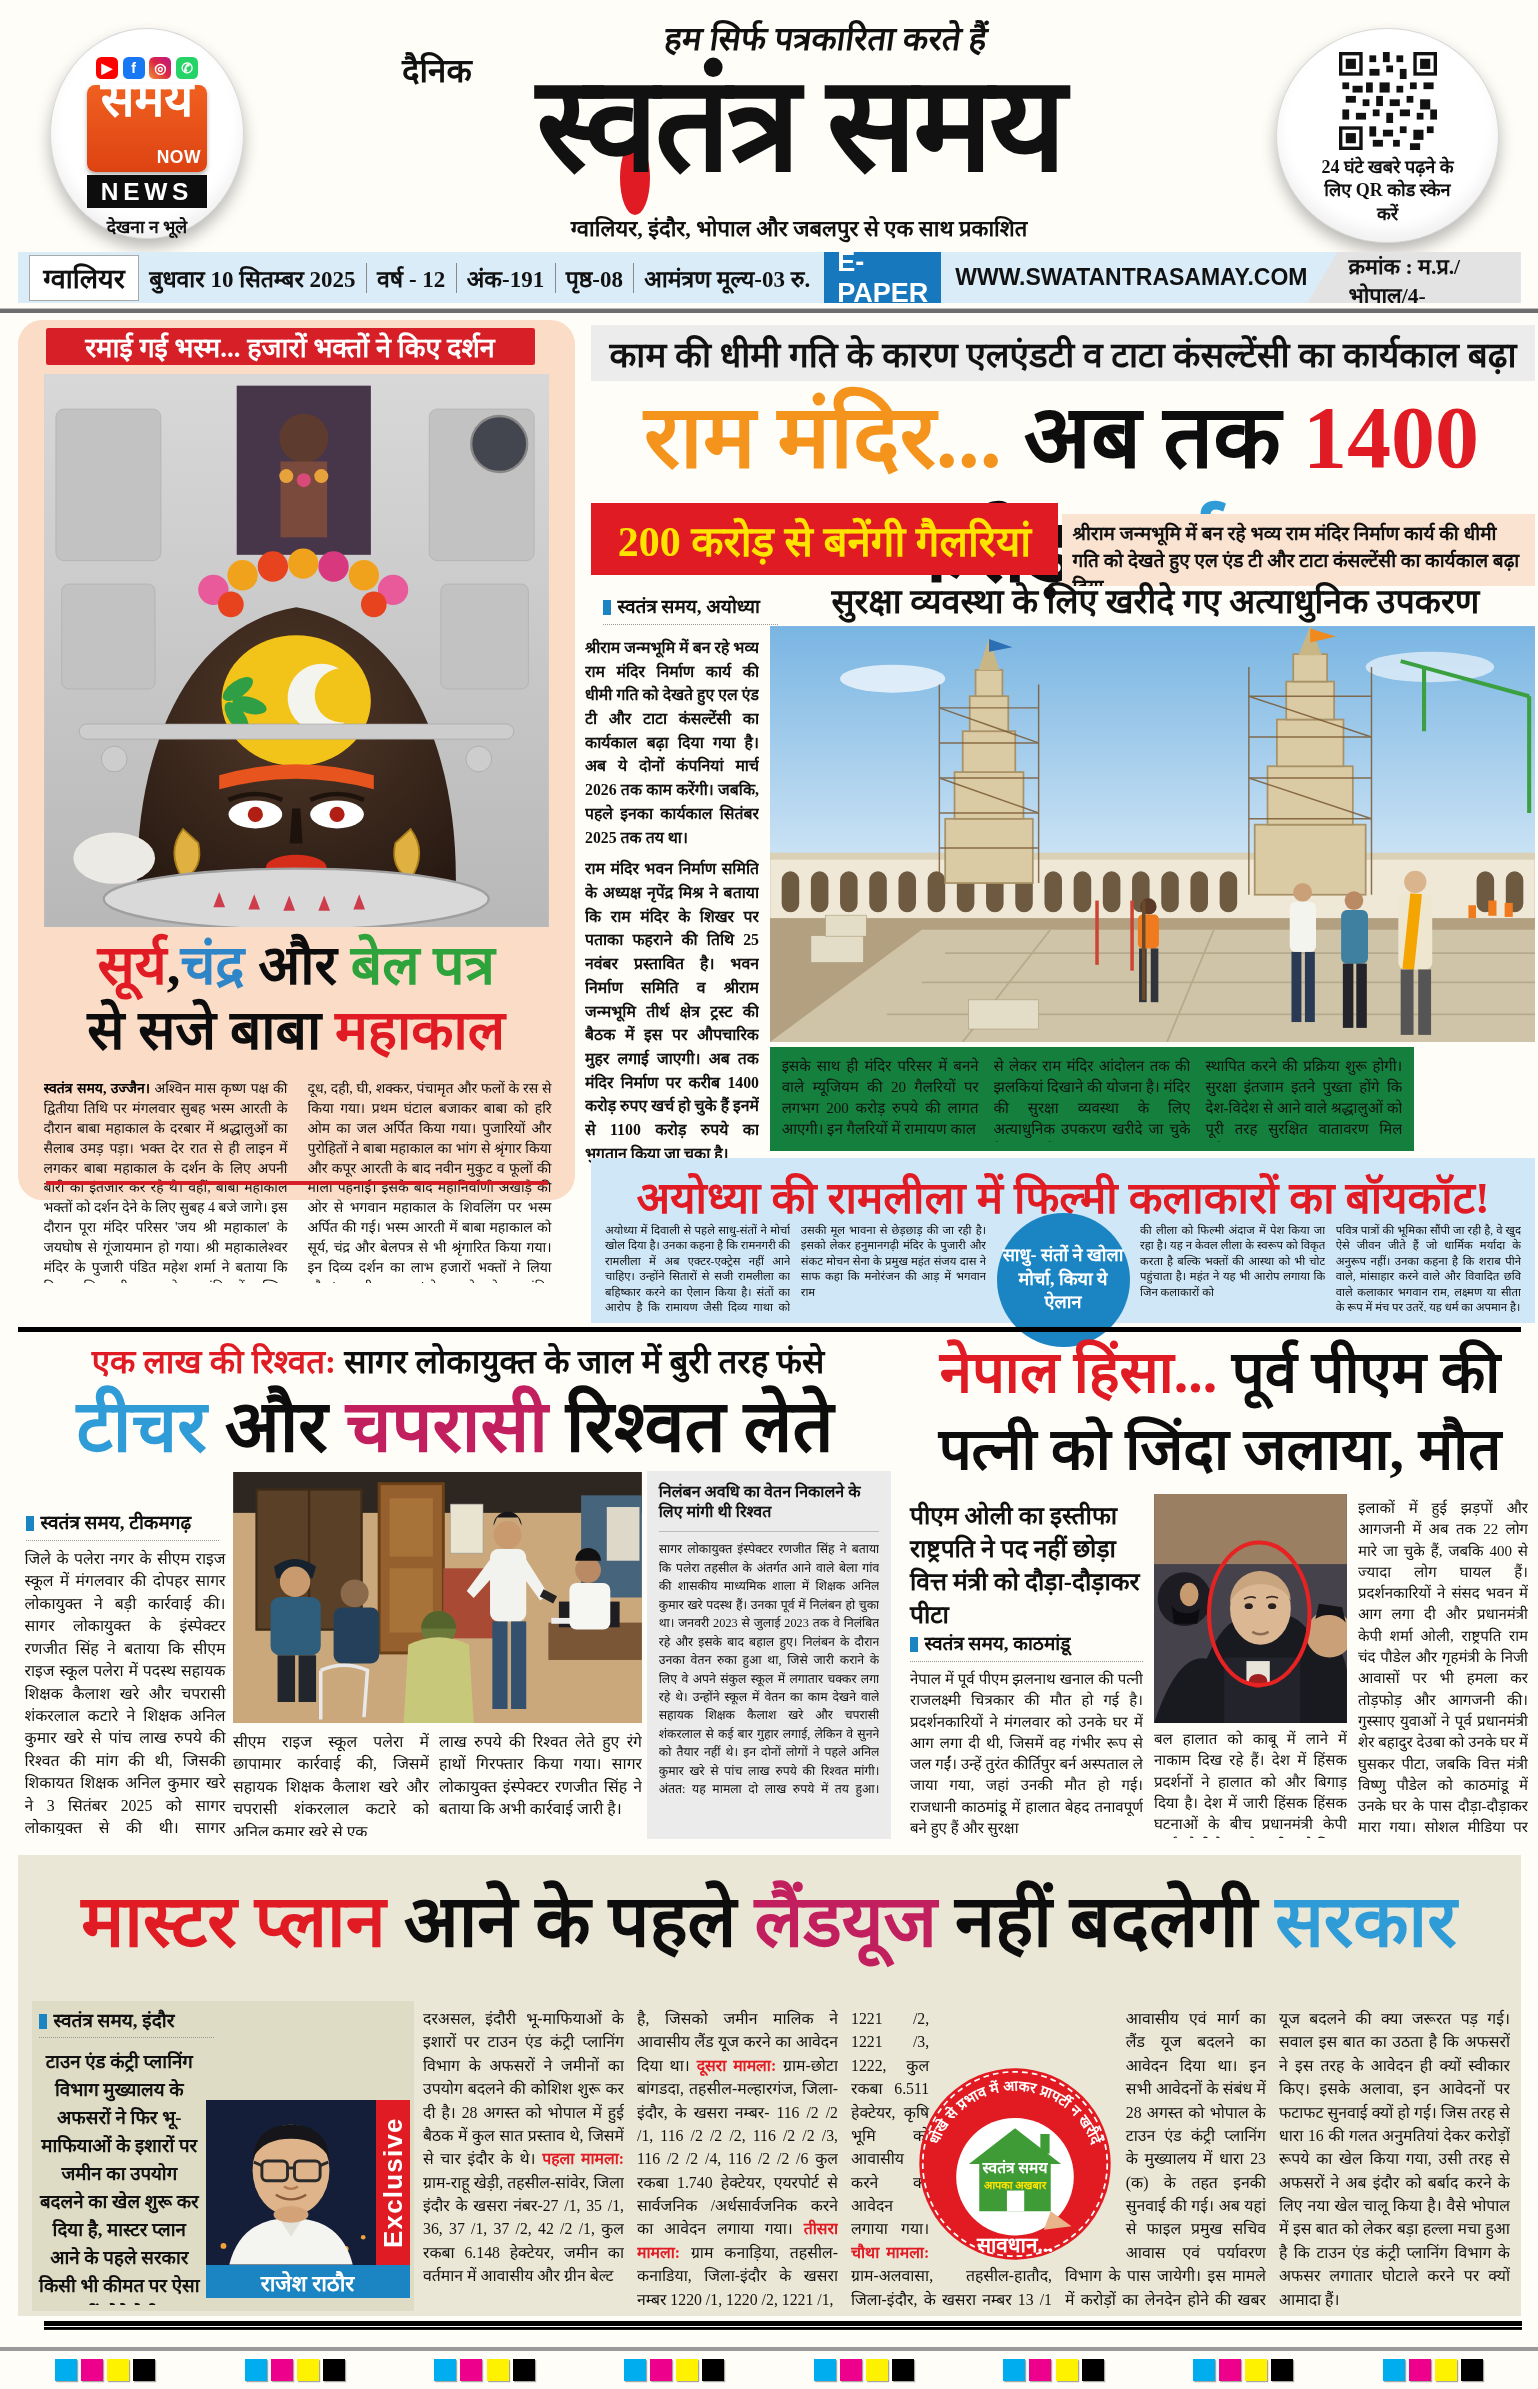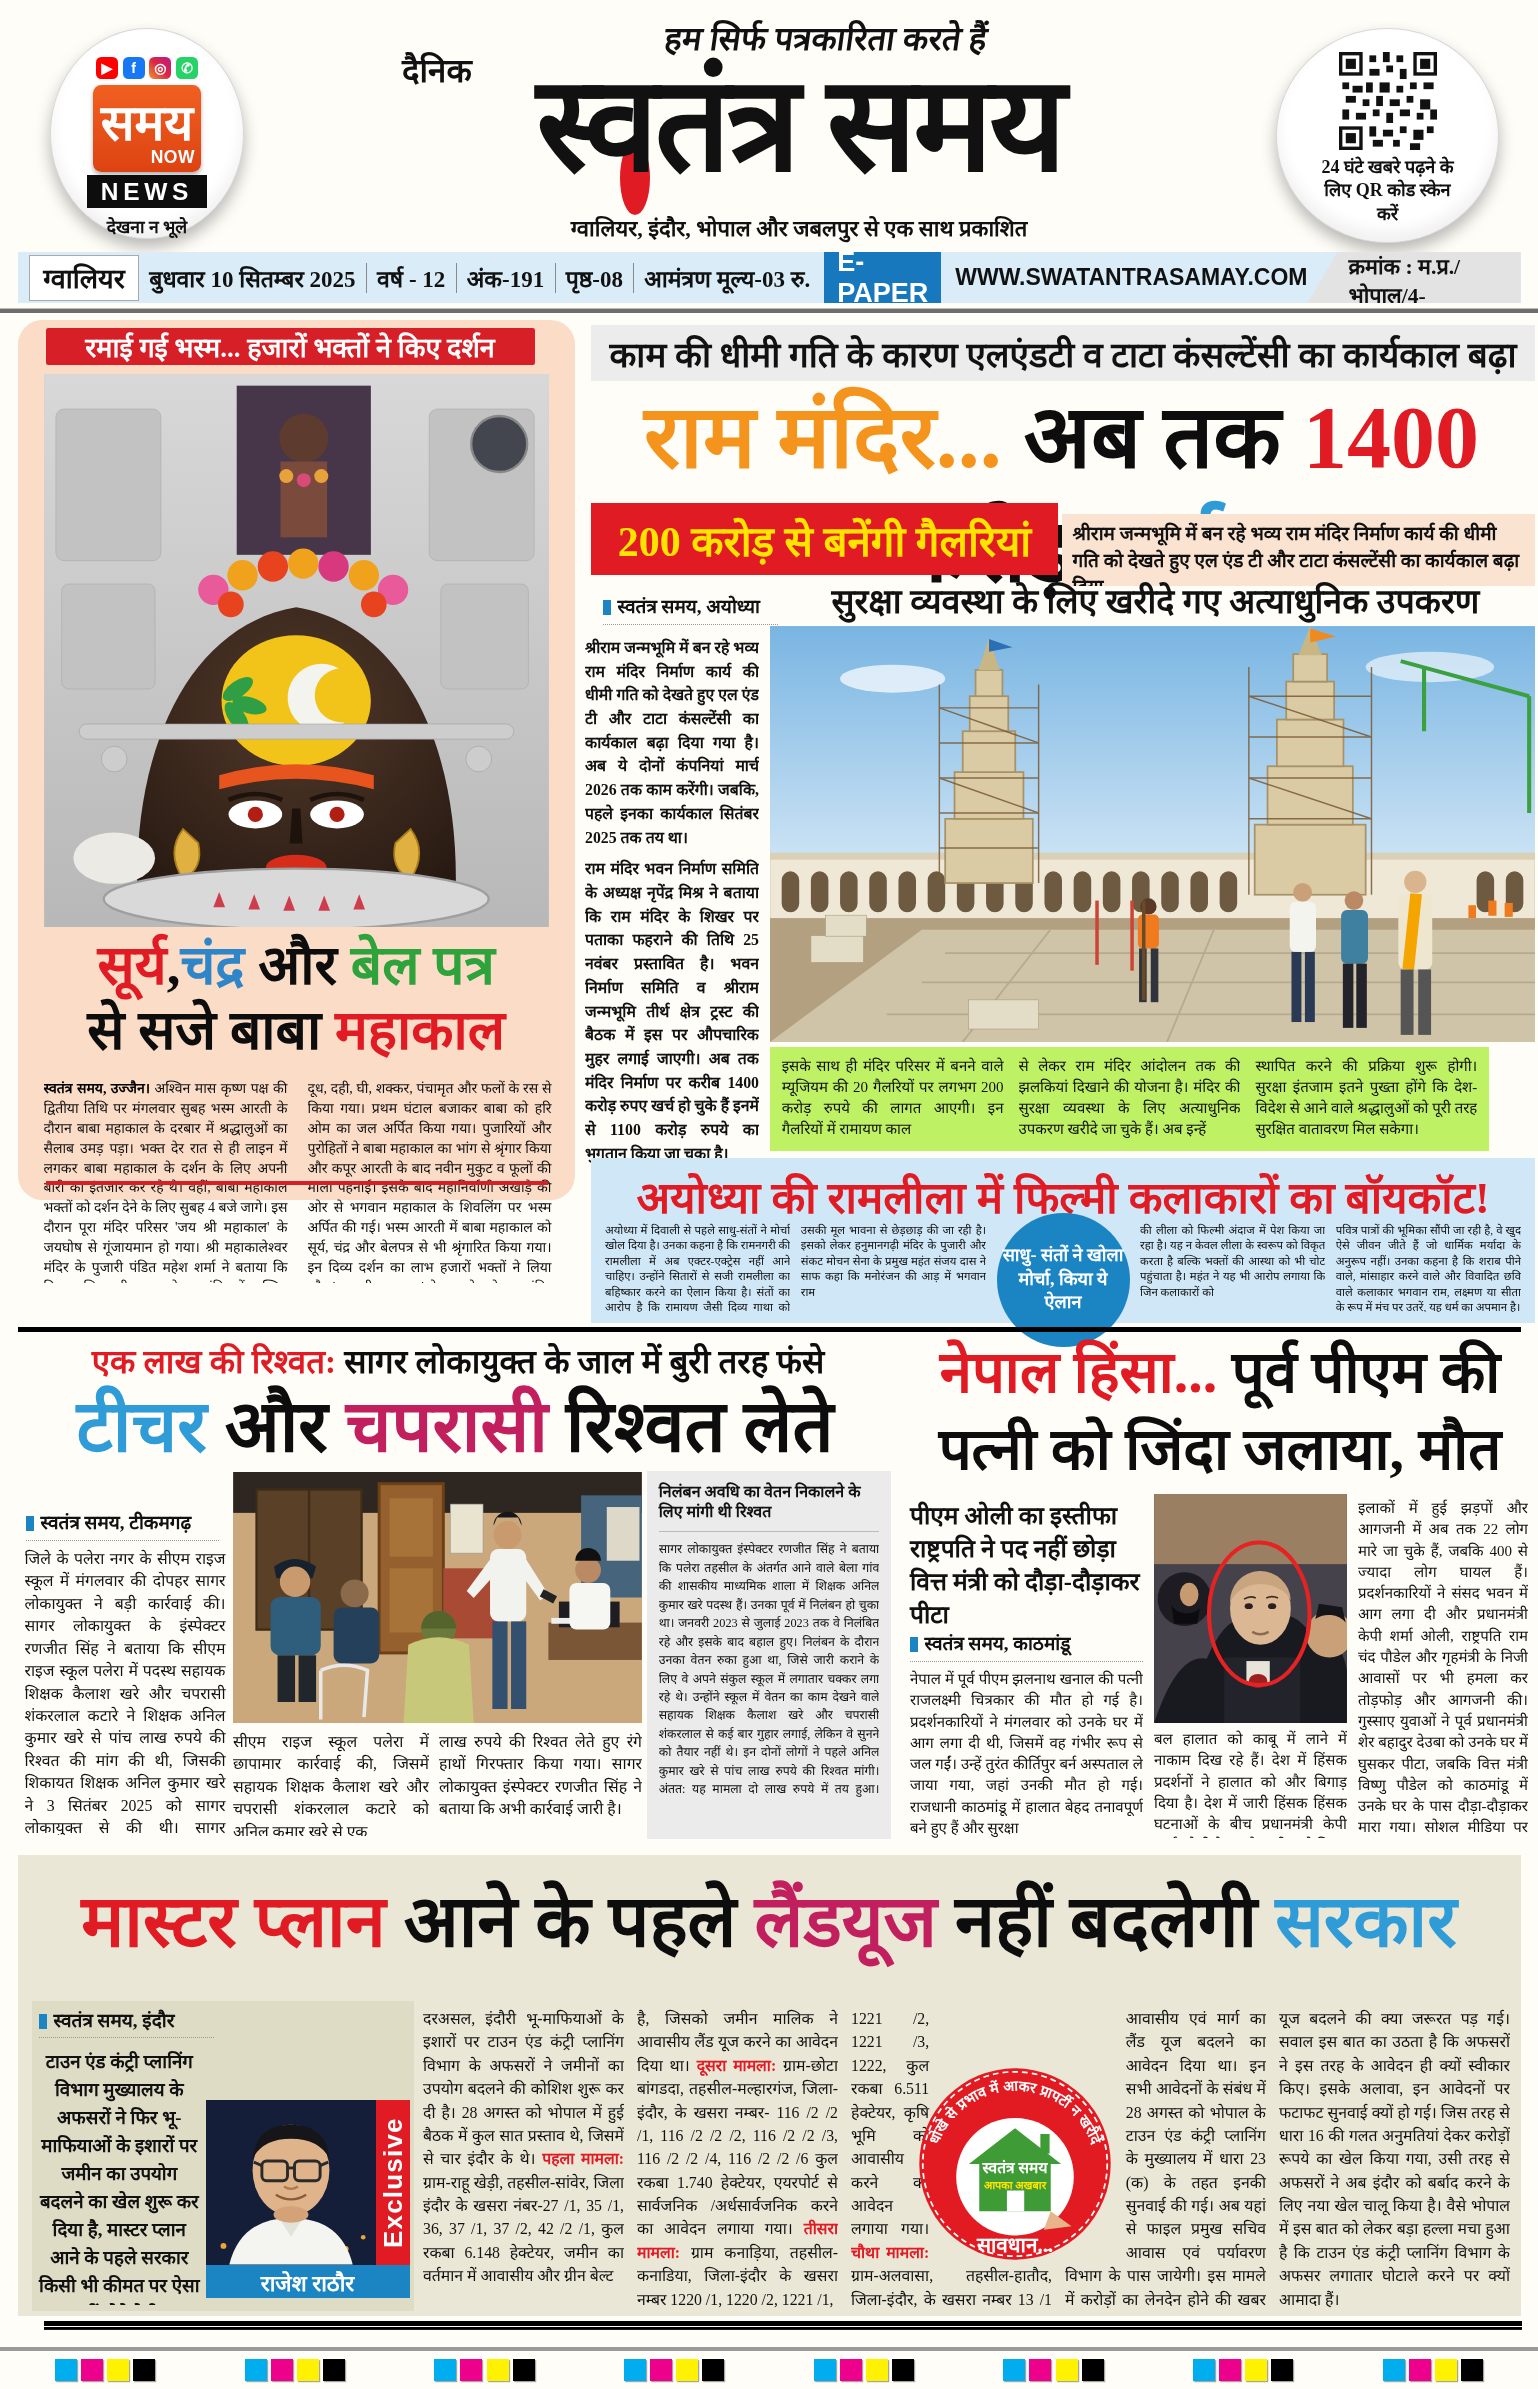--- a/index.html
+++ b/index.html
@@ -23,22 +23,22 @@
   
   .logo-oval{left:50px;top:28px;width:194px;height:211px;border-radius:50%;background:#fff;
      border:0.6px solid #d8d8d8;box-shadow:0 8.2px 16.3px rgba(0,0,0,.28), inset 0 -10.5px 15px rgba(0,0,0,.06);
      display:flex;flex-direction:column;align-items:center;padding-top:28px;box-sizing:border-box;}
   .social-row{display:flex;gap:4.7px;margin-bottom:5.8px;}
   .sicon{width:22px;height:22px;border-radius:5.3px;display:flex;align-items:center;justify-content:center;
          color:#fff;font-family:"Liberation Sans",sans-serif;font-weight:bold;font-size:14px;}
   .yt{background:#ff0000;} .fb{background:#1877f2;}
   .ig{background:linear-gradient(45deg,#f09433,#dc2743,#bc1888);}
   .wa{background:#25d366;}
-  .samay-box{width:108px;height:89px;background:linear-gradient(#f06020,#dd4312);border-radius:8.2px;
-     position:relative;display:flex;align-items:center;justify-content:center;box-shadow:0 2.3px 4.7px rgba(0,0,0,.3);}
+  .samay-box{width:120px;height:89px;background:linear-gradient(#f06020,#dd4312);border-radius:8.2px;
+     position:relative;display:flex;justify-content:center;box-shadow:0 2.3px 4.7px rgba(0,0,0,.3);}
   .samay-box .hindi{color:#fff;font-size:50px;font-weight:bold;line-height:1;margin-top:-10.5px;}
   .now{position:absolute;right:5.8px;bottom:3.5px;color:#fff;font-family:"Liberation Sans",sans-serif;
        font-weight:bold;font-size:17.5px;letter-spacing:0.6px;}
   .news-box{width:120px;height:34px;background:#0d0d0d;color:#fff;display:flex;align-items:center;justify-content:center;
      font-family:"Liberation Sans",sans-serif;font-weight:bold;font-size:24.5px;letter-spacing:4.7px;margin-top:3.5px;}
   .logo-tag{margin-top:5.8px;font-weight:bold;font-size:17.5px;}
 
   .daily{left:402px;top:47px;font-size:33px;font-weight:bold;}
   .red-ellipse{left:620px;top:141px;width:30px;height:74px;background:#e11b24;border-radius:50%;}
   .slogan{left:665px;top:15px;width:467px;font-size:33px;font-weight:bold;transform:skewX(-8deg);}
@@ -83,21 +83,21 @@
      justify-content:center;color:#ffe400;font-weight:bold;font-size:42px;}
   .rm-summary{left:1062px;top:514px;width:473px;height:72px;background:#fbe3d2;box-sizing:border-box;
      padding:7px 10.5px;font-weight:bold;font-size:19px;line-height:1.4;overflow:hidden;}
   .byline{font-weight:bold;font-size:19px;border-bottom:1.8px dotted #999;padding-bottom:4.7px;}
   .bl-sq{display:inline-block;width:7.6px;height:15px;background:#1b85c4;margin-right:7px;vertical-align:-1.8px;}
   .rm-byline{left:585px;top:593px;width:175px;margin-left:18px;}
   .rm-photohead{left:776px;top:577px;width:759px;text-align:center;font-weight:bold;font-size:34px;}
   .rm-col1{left:585px;top:636px;width:174px;height:584px;font-size:15.8px;line-height:1.5;font-weight:bold;}
   .rm-col1 p{margin:0 0 8.2px 0;}
   .rm-photo{left:770px;top:626px;width:765px;height:416px;background:#bcd8ec;}
-  .rm-strip{left:770px;top:1047px;width:719px;height:104px;background:#bef264;display:flex;gap:15px;
+  .rm-strip{left:770px;top:1047px;width:644px;height:104px;background:#15803d;display:flex;gap:15px;
      box-sizing:border-box;padding:9.3px 11.7px;}
   .rm-strip div{flex:1;font-size:15px;line-height:1.4;text-align:justify;overflow:hidden;}
 
   
   .ramlila{left:591px;top:1158px;width:944px;height:165px;background:#cfe7f7;}
   .rl-head{position:absolute;left:0;top:8.2px;width:100%;text-align:center;color:#e11b24;font-weight:bold;font-size:44px;}
   .rl-body{position:absolute;left:14px;top:65px;width:916px;height:89px;display:flex;gap:10.5px;align-items:flex-start;}
   .rl-col{width:190px;height:89px;overflow:hidden;font-size:11.4px;line-height:1.35;text-align:justify;}
   .rl-circle{width:133px;height:134px;background:#1b85c4;border-radius:50%;color:#fff;font-weight:bold;font-size:18px;
      display:flex;align-items:center;justify-content:center;text-align:center;padding:5.8px;box-sizing:border-box;

